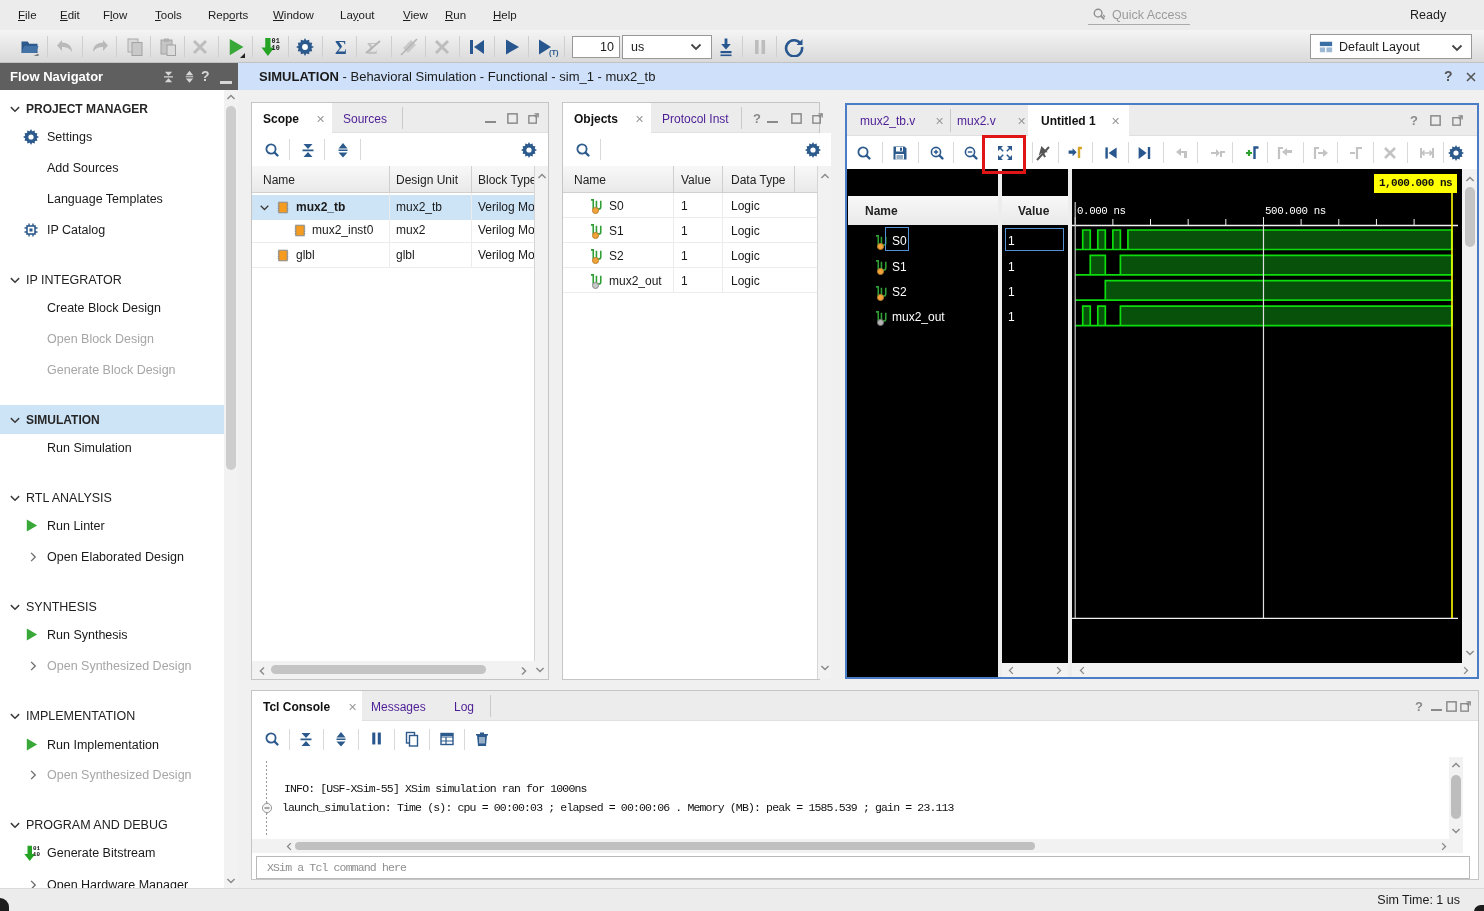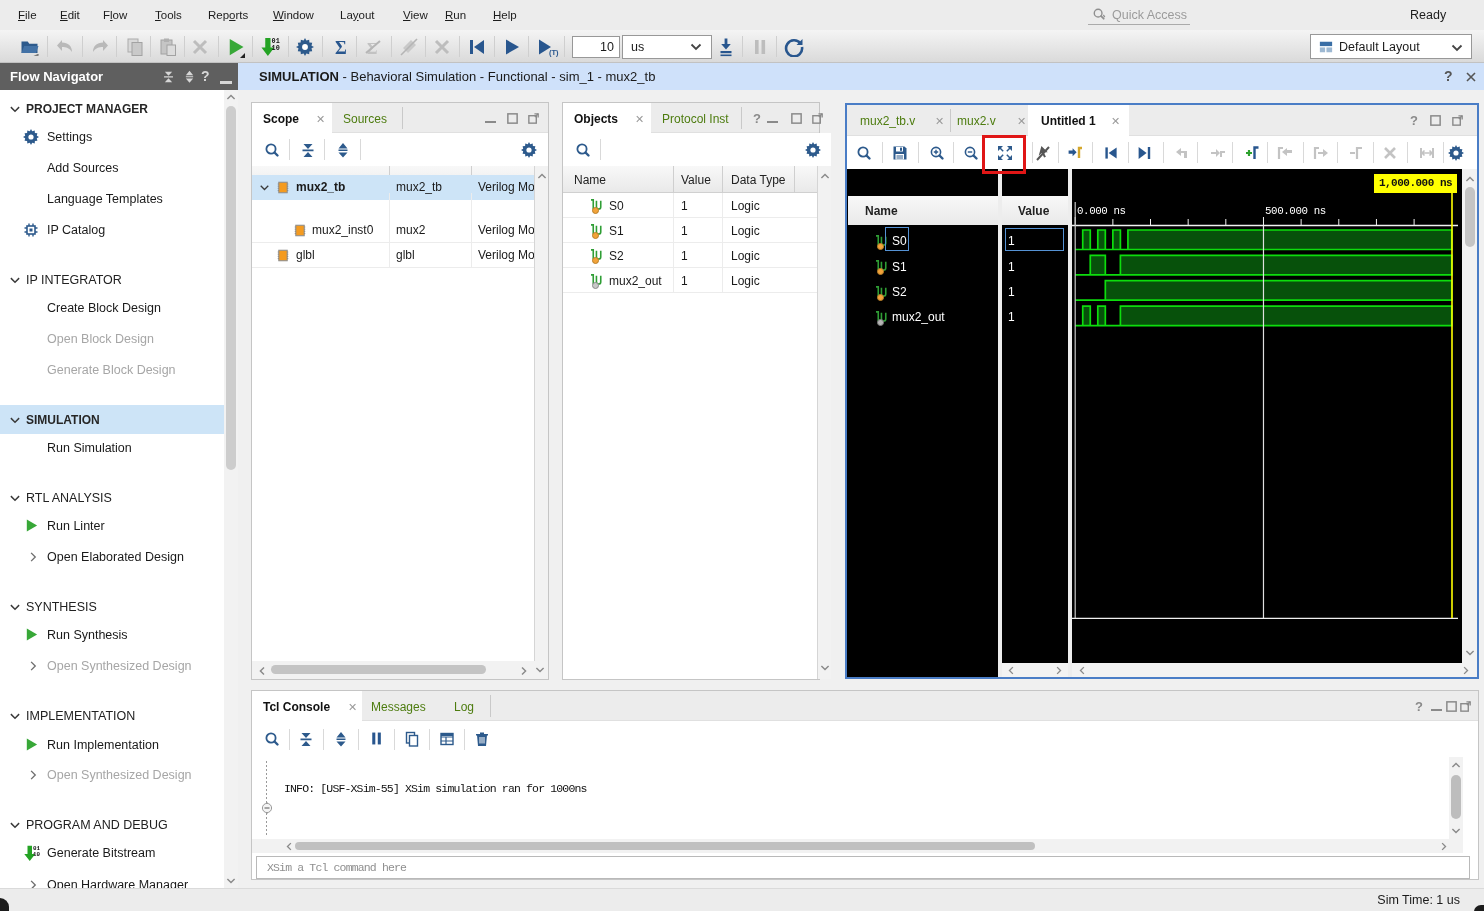--- a/index.html
+++ b/index.html
@@ -4,21 +4,21 @@
 <style>
 *{margin:0;padding:0;box-sizing:border-box}
 html,body{width:1484px;height:911px;overflow:hidden}
 body{font-family:"Liberation Sans",sans-serif;background:#ececec;position:relative;color:#1a1a1a}
 .ab{position:absolute}
 .ic{position:absolute;display:block}
 .sep{position:absolute;width:1px;background:#cfcfcf}
 u{text-decoration:underline}
 .mi{position:absolute;top:9px;font-size:11.5px;color:#1c1c1c}
 .tabbar{position:absolute;left:0;top:0;right:0;height:30px;background:#ececec;border-bottom:1px solid #e0e0e0}
-.tab{position:absolute;top:0;height:30px;font-size:12px;color:#4d7c0f}
+.tab{position:absolute;top:0;height:30px;font-size:12px;color:#4c1d95}
 .tab.on{background:#fff;color:#111;font-weight:bold}
 .tab span{position:absolute;top:9px;left:11px;white-space:nowrap}
 .tabx{position:absolute;top:10px;font-size:11px;color:#9a9a9a;font-weight:normal}
 .thead{position:absolute;background:linear-gradient(#f8f8f8,#e9e9e9);border-bottom:1px solid #d0d0d0;font-size:12px;color:#222}
 .grey{color:#a6a6a6}
 .sbt{position:absolute;font-size:12.5px;white-space:nowrap}
 .ab span{white-space:nowrap}
 .sbh{position:absolute;font-size:12px;font-weight:bold;white-space:nowrap;color:#262626}
 .mono{font-family:"Liberation Mono",monospace}
 .sb-track{position:absolute;background:#f2f2f2}
@@ -484,21 +484,21 @@
         <use href="#gear"></use>
       </svg>
 </div>
 <div class="thead" style="left:0;top:63px;width:282px;height:27px;overflow:hidden">
 <span class="ab" style="left:11px;top:7px">Name</span>
 <span class="ab" style="left:144px;top:7px">Design Unit</span>
 <span class="ab" style="left:226px;top:7px">Block Type</span>
 <div class="sep" style="left:137px;top:0;height:27px;background:#cfcfcf"></div>
 <div class="sep" style="left:219px;top:0;height:27px;background:#cfcfcf"></div>
 </div>
-<div class="ab" style="left:0;top:72px;width:282px;height:25px;background:#cde4f7;font-size:12px;overflow:hidden">
+<div class="ab" style="left:0;top:92px;width:282px;height:25px;background:#cde4f7;font-size:12px;overflow:hidden">
 <svg class="ic" style="left:7px;top:7px" width="11" height="11">
         <use href="#chevd"></use>
       </svg>
 <svg class="ic" style="left:24px;top:5px" width="14" height="15">
         <use href="#chip"></use>
       </svg>
 <span class="ab" style="left:44px;top:5px;font-weight:bold">mux2_tb</span>
 <span class="ab" style="left:144px;top:5px">mux2_tb</span>
 <span class="ab" style="left:226px;top:5px">Verilog Mod</span>
 </div>
@@ -844,20 +844,21 @@
         <use href="#tableic"></use>
       </svg>
 <div class="sep" style="left:212px;top:8px;height:21px;background:#d9d9d9"></div>
 <svg class="ic" style="left:222px;top:10px" width="16" height="16">
         <use href="#trash"></use>
       </svg>
 </div>
 <div class="ab mono" style="left:0;top:66px;width:1197px;height:82px;background:#fff;font-size:11.5px;letter-spacing:-0.85px;color:#111">
 <div class="ab" style="left:14px;top:4px;width:1px;height:74px;background:repeating-linear-gradient(#999 0 2px,transparent 2px 4px)"></div>
 <span class="ab" style="left:32px;top:25px;white-space:pre">INFO: [USF-XSim-55] XSim simulation ran for 1000ns</span>
+<span class="ab" style="left:30px;top:44px;white-space:pre">launch_simulation: Time (s): cpu = 00:00:03 ; elapsed = 00:00:06 . Memory (MB): peak = 1585.539 ; gain = 23.113</span>
 <svg class="ic" style="left:9px;top:45px" width="12" height="12">
         <use href="#foldm"></use>
       </svg>
 </div>
 <div class="sb-track" style="left:1197px;top:66px;width:14px;height:82px">
 <svg class="ic" style="left:2px;top:4px" width="10" height="8" viewBox="0 0 12 10">
         <path d="M1.5 7.5L6 3l4.5 4.5" fill="none" stroke="#8a8a8a" stroke-width="1.8"></path>
       </svg>
 <div class="sb-thumb" style="left:2px;top:18px;width:10px;height:44px;background:#bdbdbd"></div>
 <svg class="ic" style="left:2px;top:70px" width="10" height="8" viewBox="0 0 12 10">

